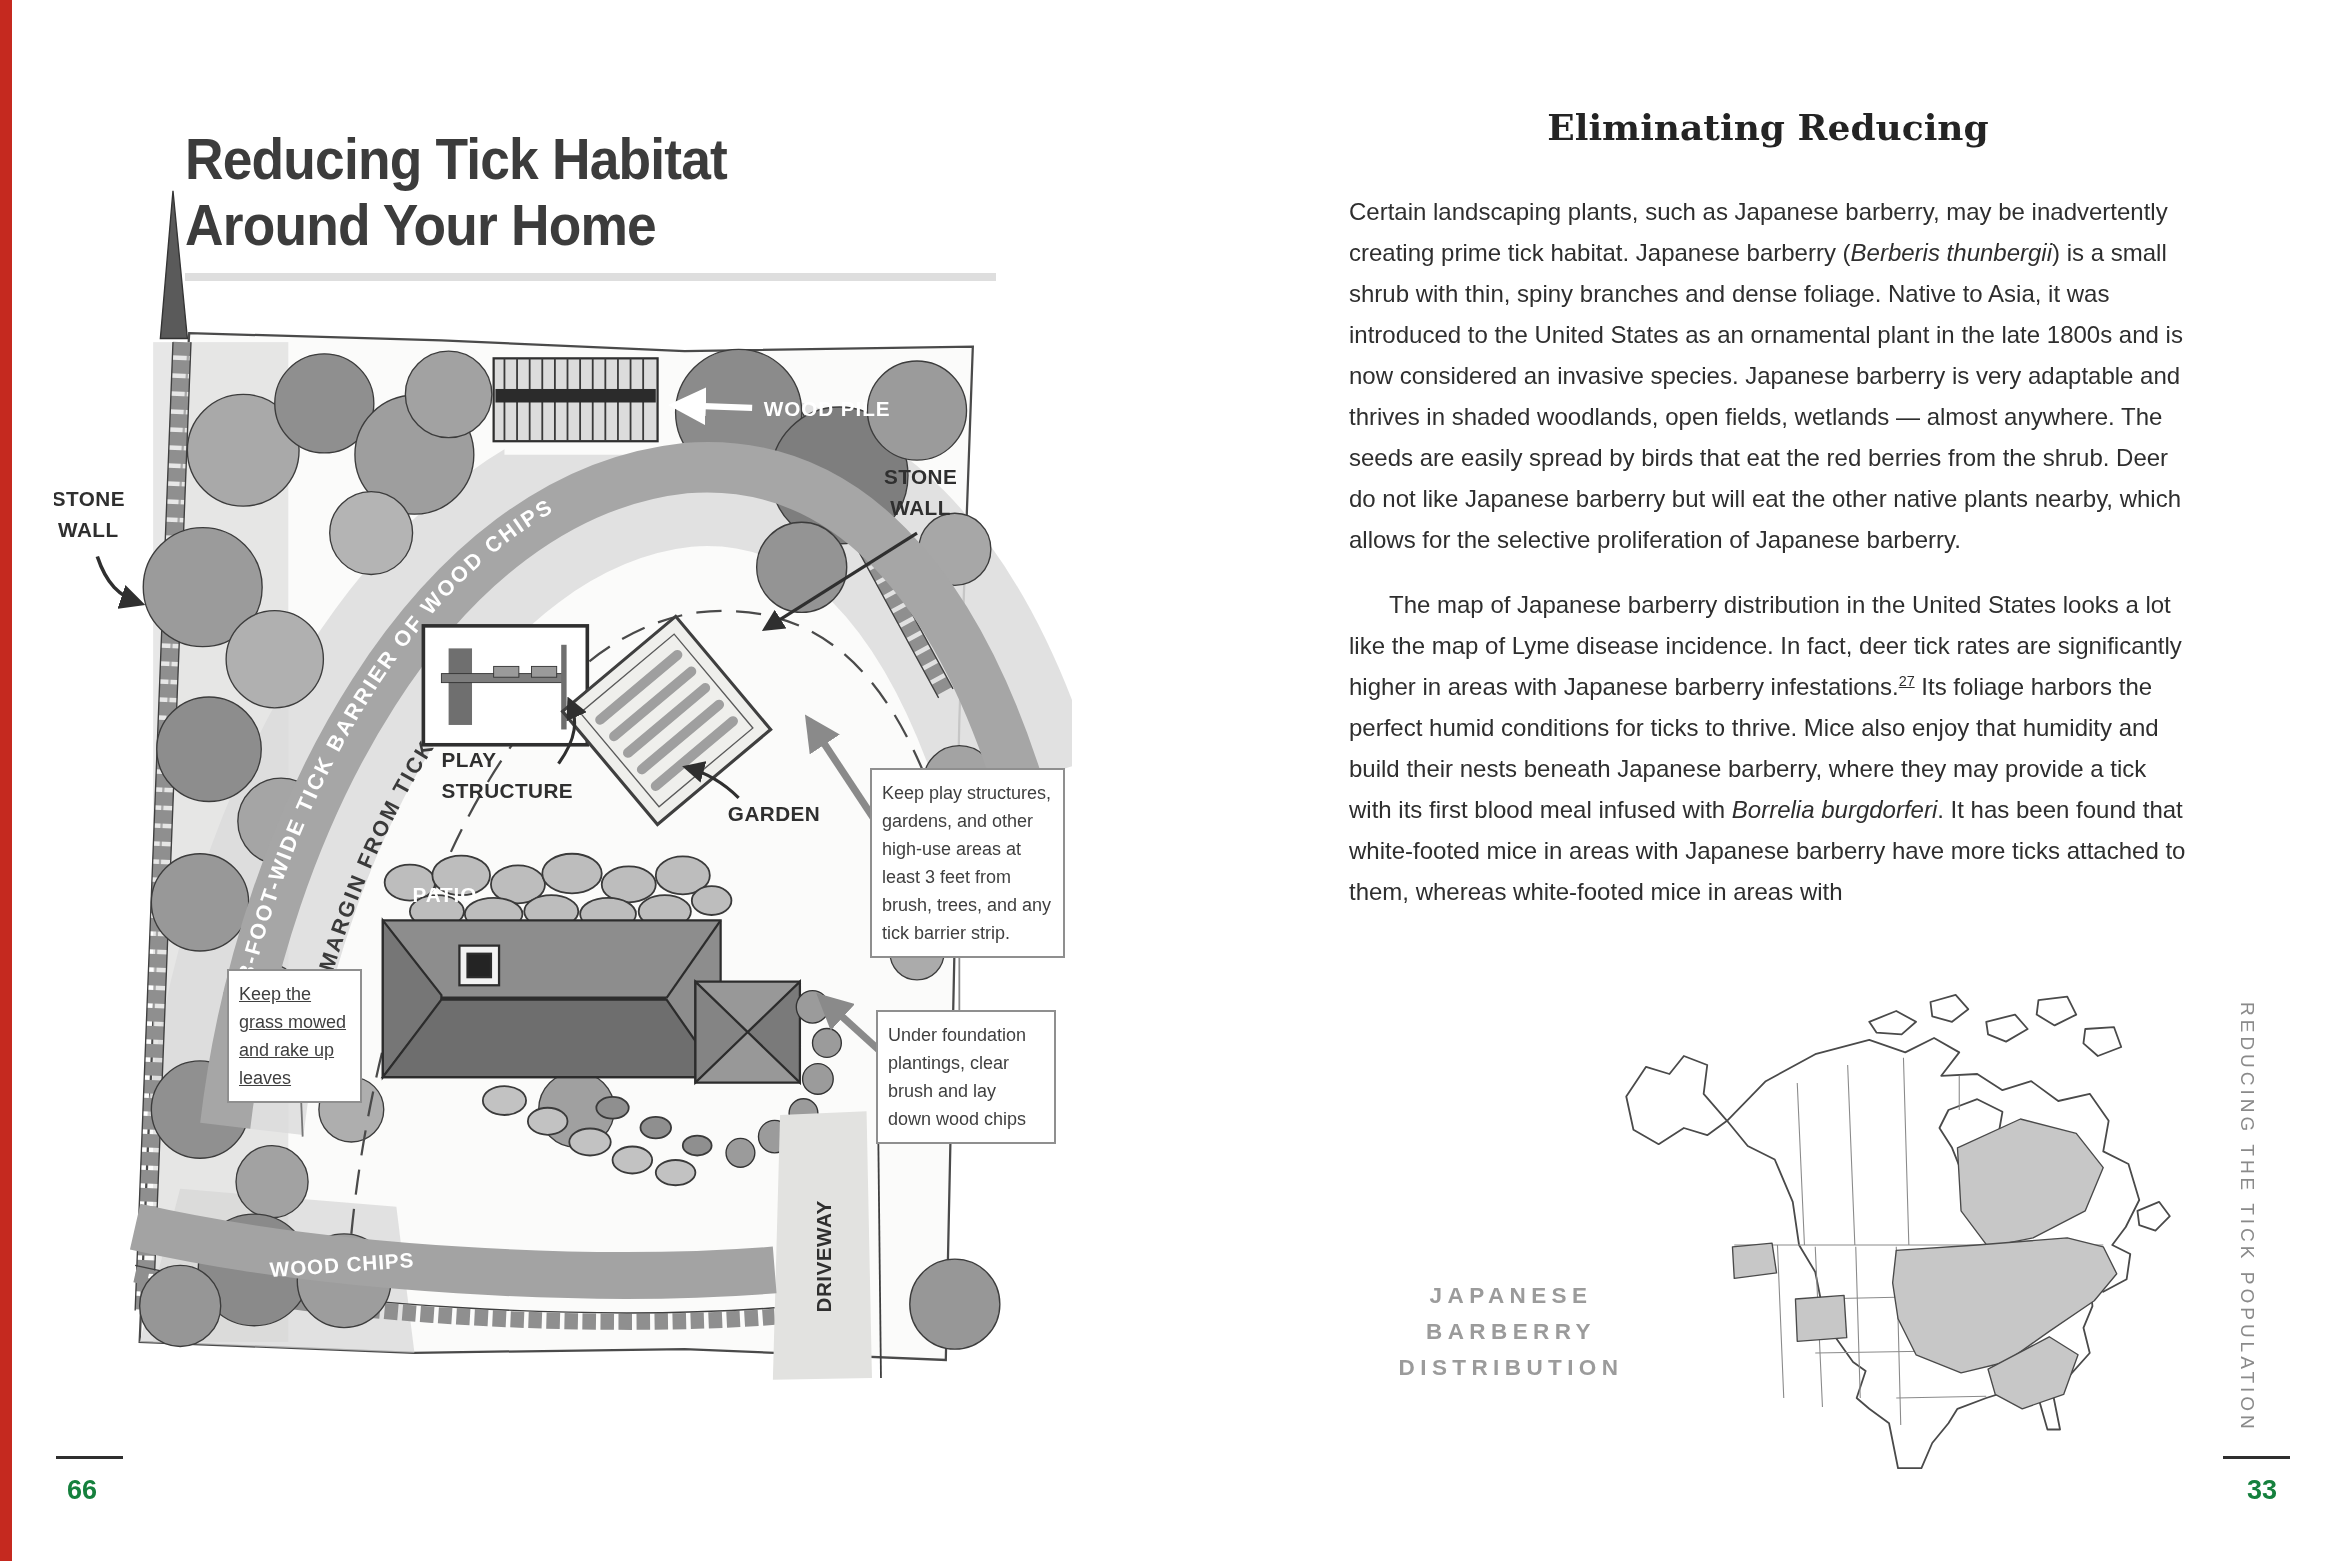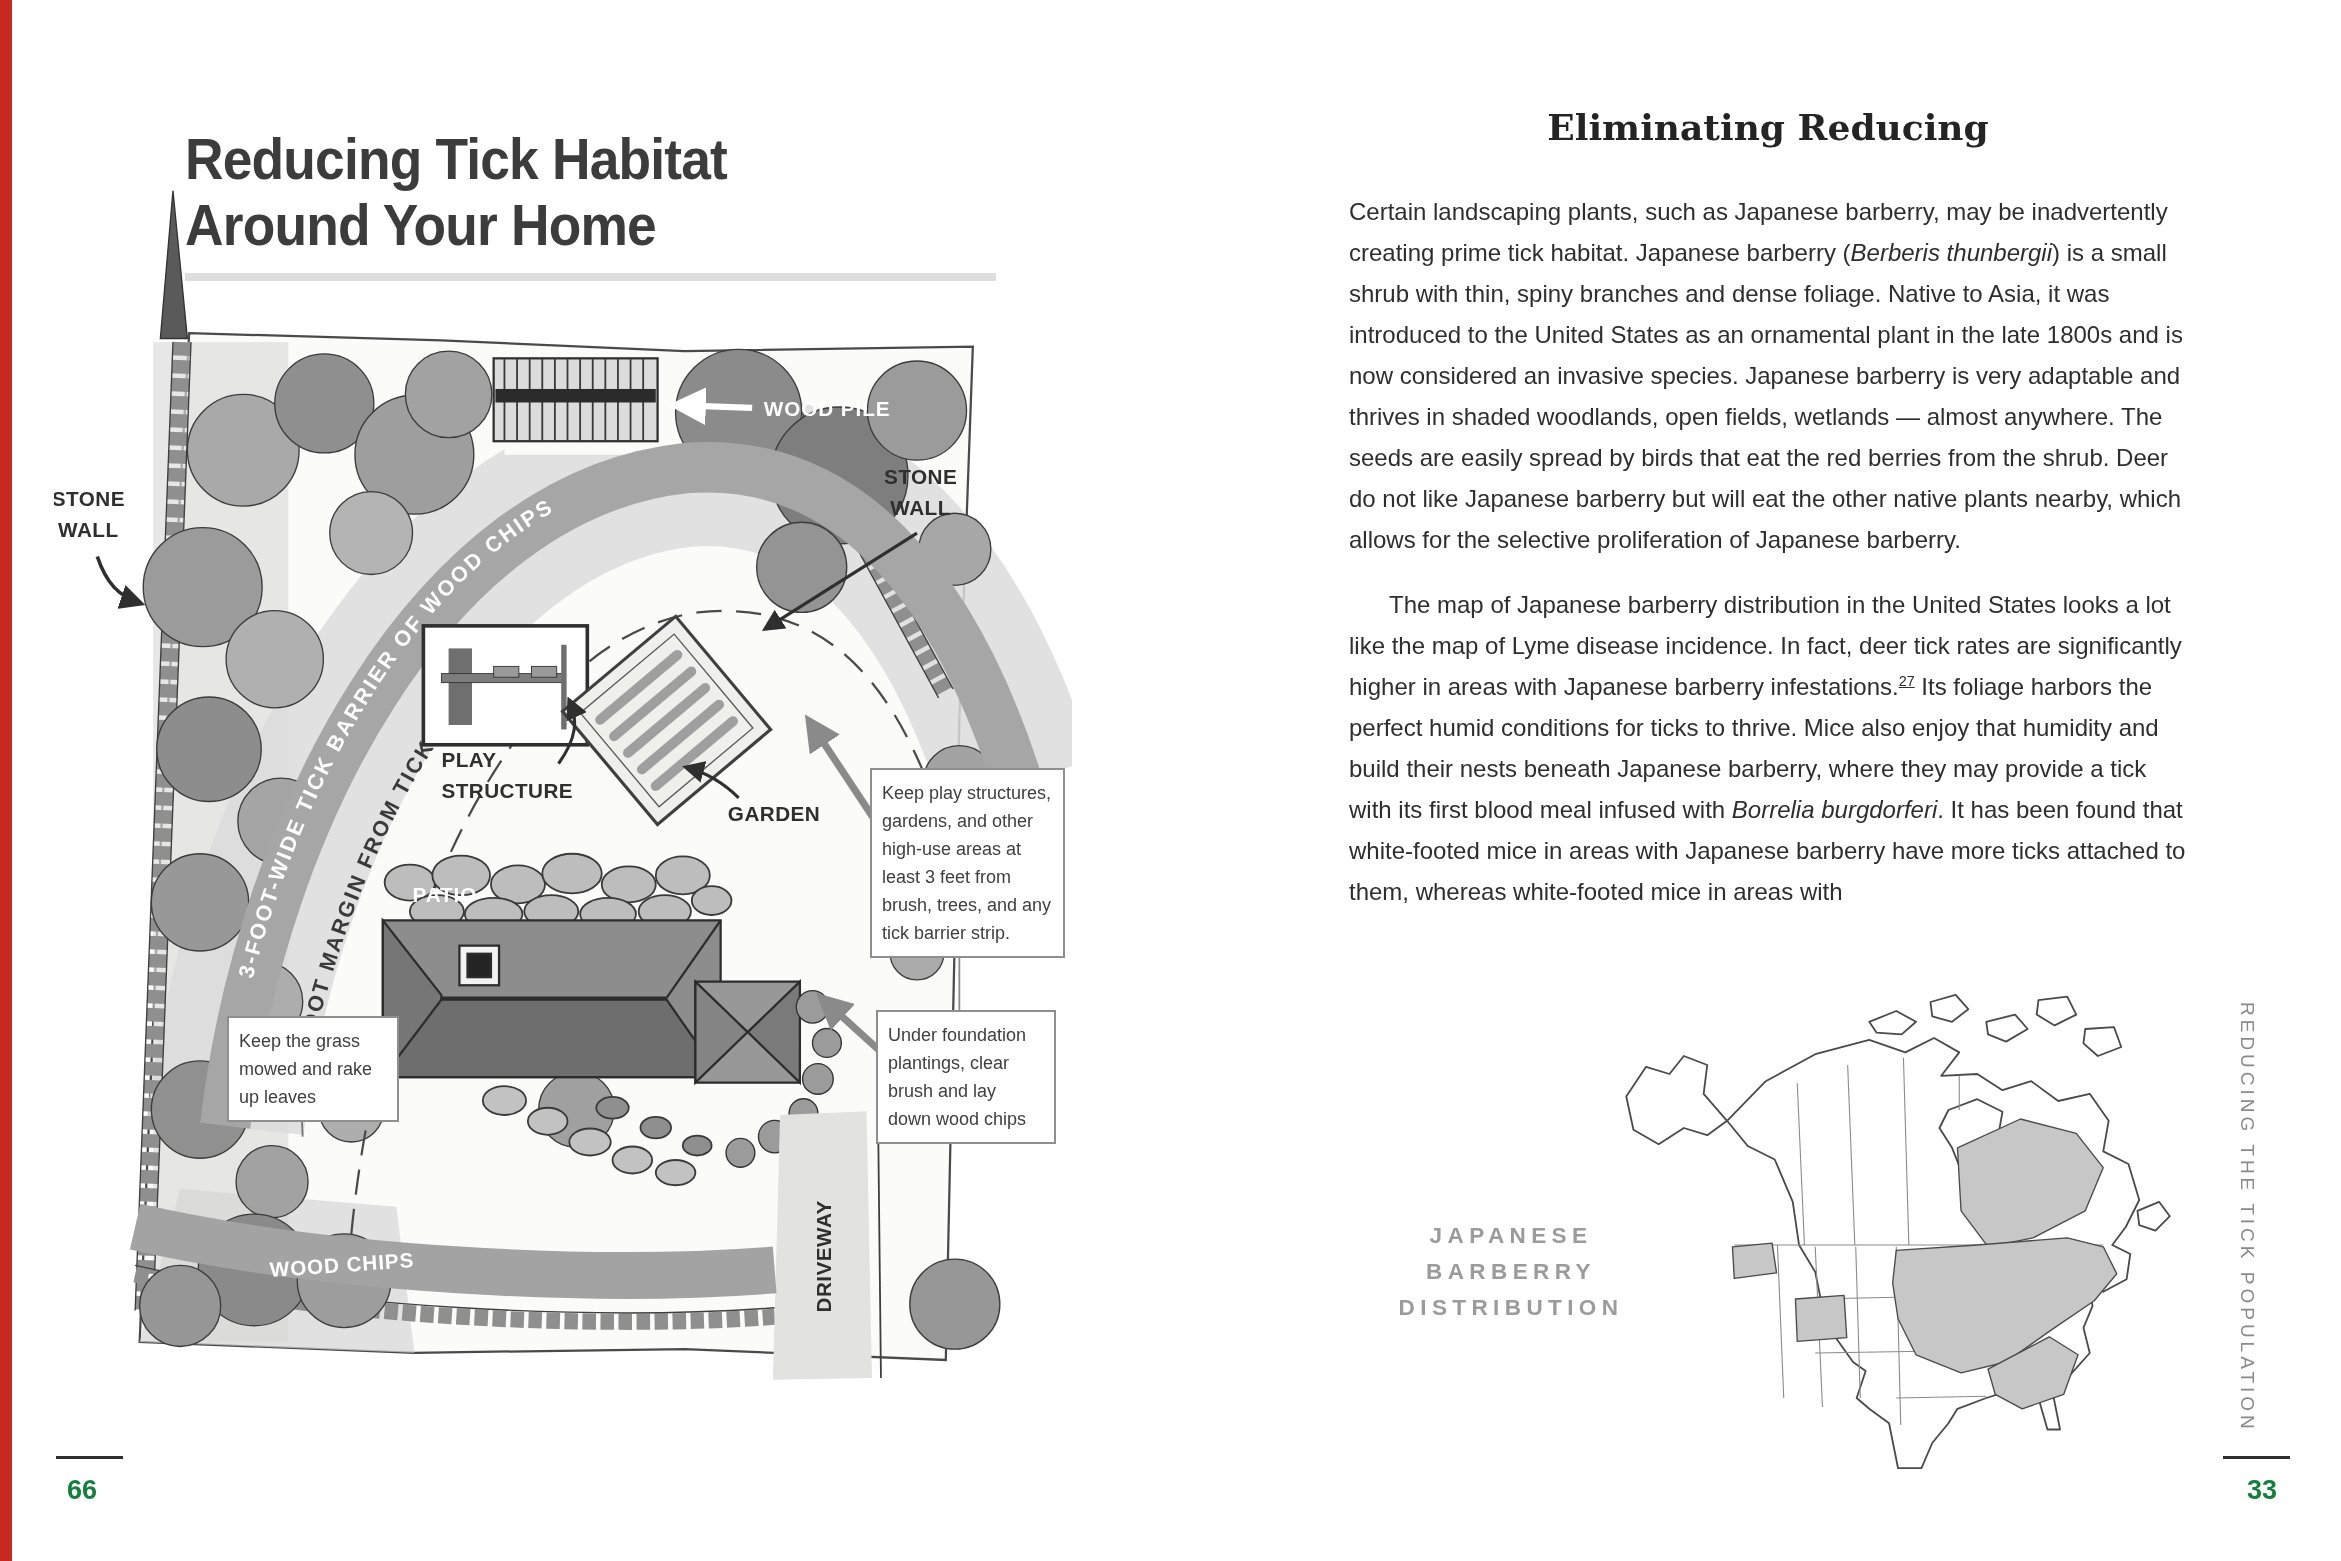--- a/index.html
+++ b/index.html
@@ -21,21 +21,21 @@
   .pagenum { font-size:27px; font-weight:bold; color:#15803d; }
   .footrule { height:2.7px; background:#2e2e2e; }
 
   
   #rp-heading { left:1349px; top:106px; width:838px; text-align:center;
                 font-family:"DejaVu Serif", serif; font-weight:bold; font-size:36px; color:#242424; }
   .bodycopy { width:842px; font-size:24px; line-height:41px; color:#2e2e2e; }
   .bodycopy sup { font-size:14.4px; line-height:0; vertical-align:super;text-decoration:underline; }
   .indent { text-indent:40px; }
 
-  #map-label { left:1340px; top:1218px; width:342px; text-align:center; font-weight:bold;
+  #map-label { left:1340px; top:1278px; width:342px; text-align:center; font-weight:bold;
                font-size:22.5px; line-height:36px; letter-spacing:5.4px; color:#9b9b9b; }
 
   #sidebar-vert { left:2236px; top:1002px; height:450px; writing-mode:vertical-rl;
                   font-size:19px; letter-spacing:4px; color:#8a8a8a; font-weight:300; }
 
   svg text { font-family:"Liberation Sans", sans-serif; }
   .diag-label { font-size:23px; font-weight:bold; fill:#2f2f2f; letter-spacing:.5px; }
   .diag-label-white { font-size:23px; font-weight:bold; fill:#ffffff; letter-spacing:1px; }
   .curve-label-white { font-size:24px; font-weight:bold; fill:#ffffff; letter-spacing:2.5px; }
   .curve-label-dark { font-size:24px; font-weight:bold; fill:#3a3a3a; letter-spacing:2.5px; }
@@ -245,21 +245,21 @@
 
   <g>
     <line x1="912" y1="712" x2="838" y2="600" stroke="#8a8a8a" stroke-width="8" marker-end="url(#arrG)"></line>
     <line x1="918" y1="968" x2="852" y2="908" stroke="#8a8a8a" stroke-width="8" marker-end="url(#arrG)"></line>
     <line x1="1005" y1="858" x2="1005" y2="922" stroke="#8a8a8a" stroke-width="2"></line>
     <line x1="272" y1="968" x2="276" y2="1062" stroke="#777" stroke-width="2"></line>
   </g>
 </svg>
 
 <div class="callout abs" style="left:870px; top:768px; width:195px;">Keep play structures, gardens, and other high-use areas at least 3 feet from brush, trees, and any tick barrier strip.</div>
-<div class="callout abs" style="left:227px; top:1016px; width:172px;">Keep the grass mowed and rake up leaves</div>
+<div class="callout abs" style="left:227px; top:969px; width:135px;text-decoration:underline;">Keep the grass mowed and rake up leaves</div>
 <div class="callout abs" style="left:876px; top:1010px; width:180px;">Under foundation plantings, clear brush and lay down wood chips</div>
 
 <div class="footrule abs" style="left:56px; top:1456px; width:67px;"></div>
 <div class="pagenum abs" style="left:67px; top:1475px;">66</div>
 
 <div id="rp-heading" class="abs">Eliminating Reducing</div>
 
 <div class="bodycopy abs" style="left:1349px; top:191px;"><span>Certain landscaping plants, such as Japanese barberry, may be inadvertently creating prime tick habitat. Japanese barberry (</span><i>Berberis thunbergii</i><span>) is a small shrub with thin, spiny branches and dense foliage. Native to Asia, it was introduced to the United States as an ornamental plant in the late 1800s and is now considered an invasive species. Japanese barberry is very adaptable and thrives in shaded woodlands, open fields, wetlands — almost anywhere. The seeds are easily spread by birds that eat the red berries from the shrub. Deer do not like Japanese barberry but will eat the other native plants nearby, which allows for the selective proliferation of Japanese barberry.</span></div>
 
 <div class="bodycopy indent abs" style="left:1349px; top:584px;"><span>The map of Japanese barberry distribution in the United States looks a lot like the map of Lyme disease incidence. In fact, deer tick rates are significantly higher in areas with Japanese barberry infestations.</span><sup>27</sup><span> Its foliage harbors the perfect humid conditions for ticks to thrive. Mice also enjoy that humidity and build their nests beneath Japanese barberry, where they may provide a tick with its first blood meal infused with </span><i>Borrelia burgdorferi</i><span>. It has been found that white-footed mice in areas with Japanese barberry have more ticks attached to them, whereas white-footed mice in areas with</span></div>

